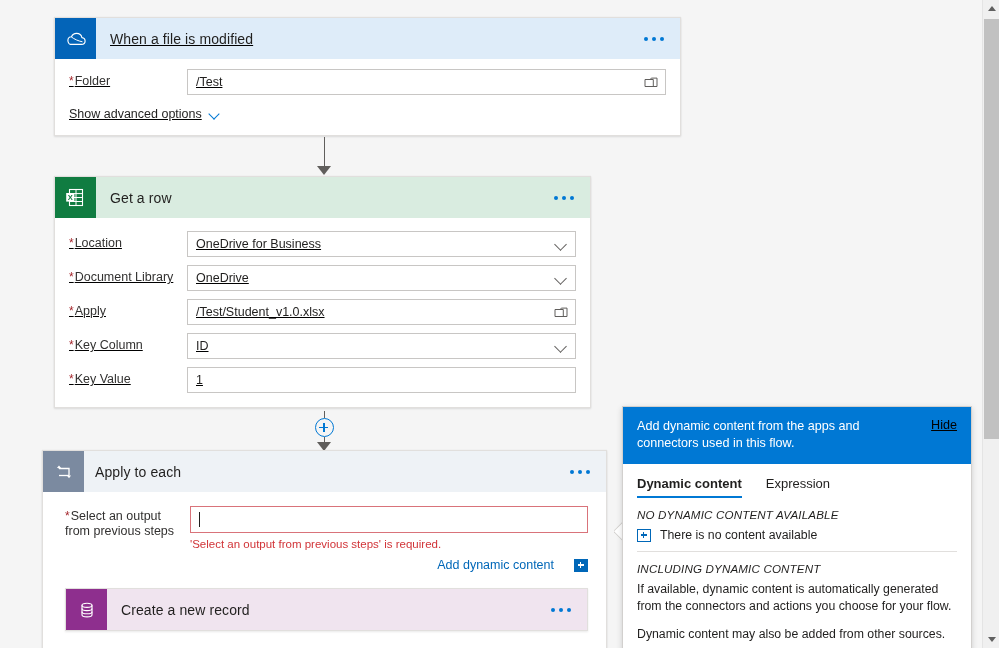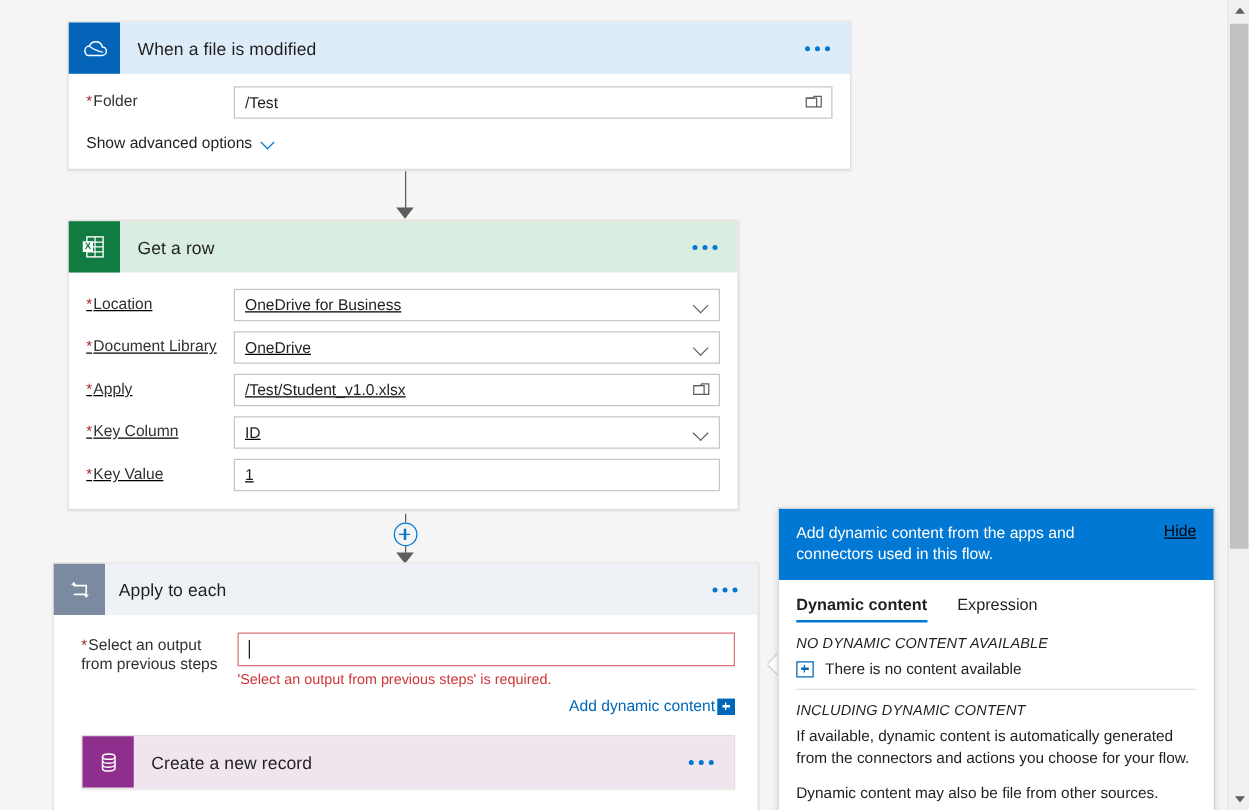--- a/index.html
+++ b/index.html
@@ -208,21 +208,21 @@
   .err-msg {
     font-size: 11.5px;
     color: #d13438;
     margin-top: 4px;
     line-height: 15px;
   }
   .add-dyn-row {
     display: flex;
     align-items: center;
     justify-content: flex-end;
-    gap: 2px;
+    gap: 20px;
     margin-top: 6px;
     cursor: pointer;
   }
   .add-dyn-link {
     font-size: 12.5px;
     color: #0067b8;
   }
   .dyn-badge {
     width: 14px; height: 13px;
     background: #fff;
@@ -391,21 +391,21 @@
     width: 15px; height: 420px;
     background: #c1c1c1;
     cursor: pointer;
   }
 </style>
 </head>
 <body>
 
 <div id="canvas">
 
-  <div class="card" style="left:54px; top:17px; width:627px;">
+  <div class="card" style="left:54px; top:17px; width:627px;text-decoration:underline;">
     <div class="card-header hdr-onedrive">
       <div class="card-icon ico-onedrive">
         <svg width="24" height="24" viewBox="0 0 24 24" fill="none">
           <path d="M6.3 17.4h11.2c2.0 0 3.6-1.5 3.6-3.4 0-1.8-1.4-3.2-3.2-3.4-0.5-2.4-2.7-4.2-5.3-4.2-2.3 0-4.3 1.4-5.1 3.4-2.0 0.1-3.6 1.7-3.6 3.7 0 2.1 1.5 3.9 2.4 3.9z" stroke="#ffffff" stroke-width="1.15" fill="none" stroke-linejoin="round"></path>
           <path d="M7.4 10.0c1.3 0.9 3.0 2.0 5.0 2.9 2.0 0.9 4.3 1.6 6.1 1.9" stroke="#ffffff" stroke-width="1.0" fill="none"></path>
         </svg>
       </div>
       <div class="card-title">When a file is modified</div>
       <div class="ellipsis-btn">
         <i></i>
@@ -594,21 +594,21 @@
     </div>
     <div class="dyn-body">
       <div class="dyn-section-title">NO DYNAMIC CONTENT AVAILABLE</div>
       <div class="dyn-noc">
         <span class="dyn-badge"></span>
         <span>There is no content available</span>
       </div>
       <div class="dyn-divider"></div>
       <div class="dyn-section-title" style="margin-bottom:6px;">INCLUDING DYNAMIC CONTENT</div>
       <div class="dyn-para">If available, dynamic content is automatically generated from the connectors and actions you choose for your flow.</div>
-      <div class="dyn-para" style="margin-bottom:1px;">Dynamic content may also be file from other sources.</div>
+      <div class="dyn-para" style="margin-bottom:1px;">Dynamic content may also be added from other sources.</div>
       <a class="dyn-link" href="#">Learn more</a>
     </div>
   </div>
 
   <div id="scrollbar">
     <div class="sb-arrow up">
         <i></i>
       </div>
     <div class="sb-thumb"></div>
     <div class="sb-arrow down">

